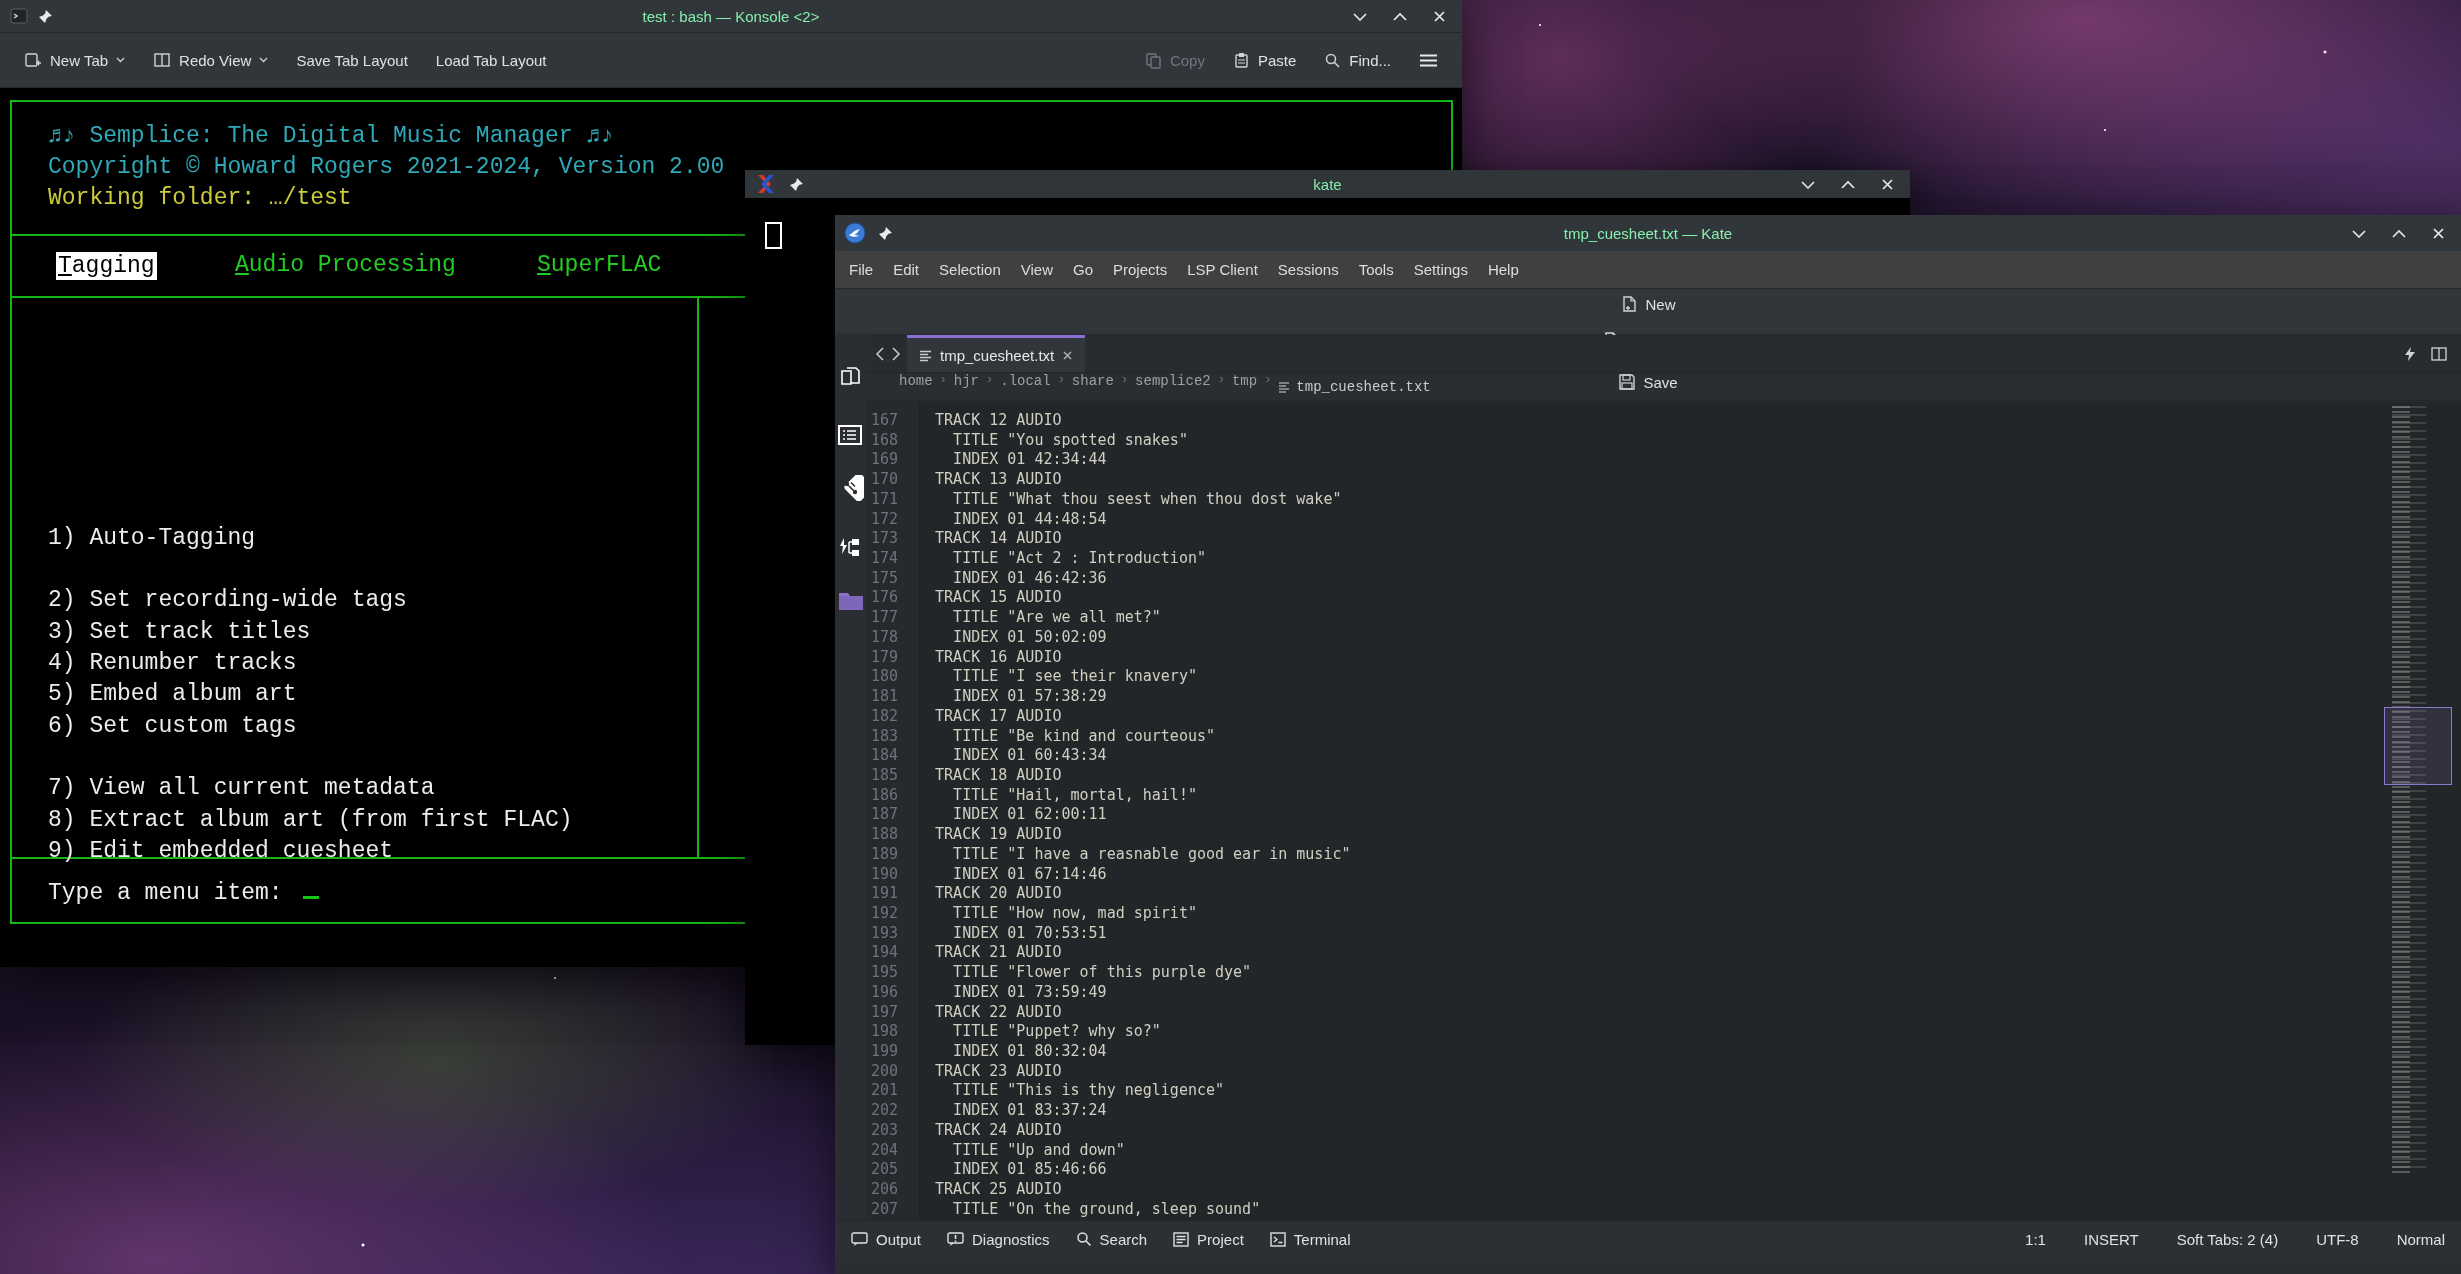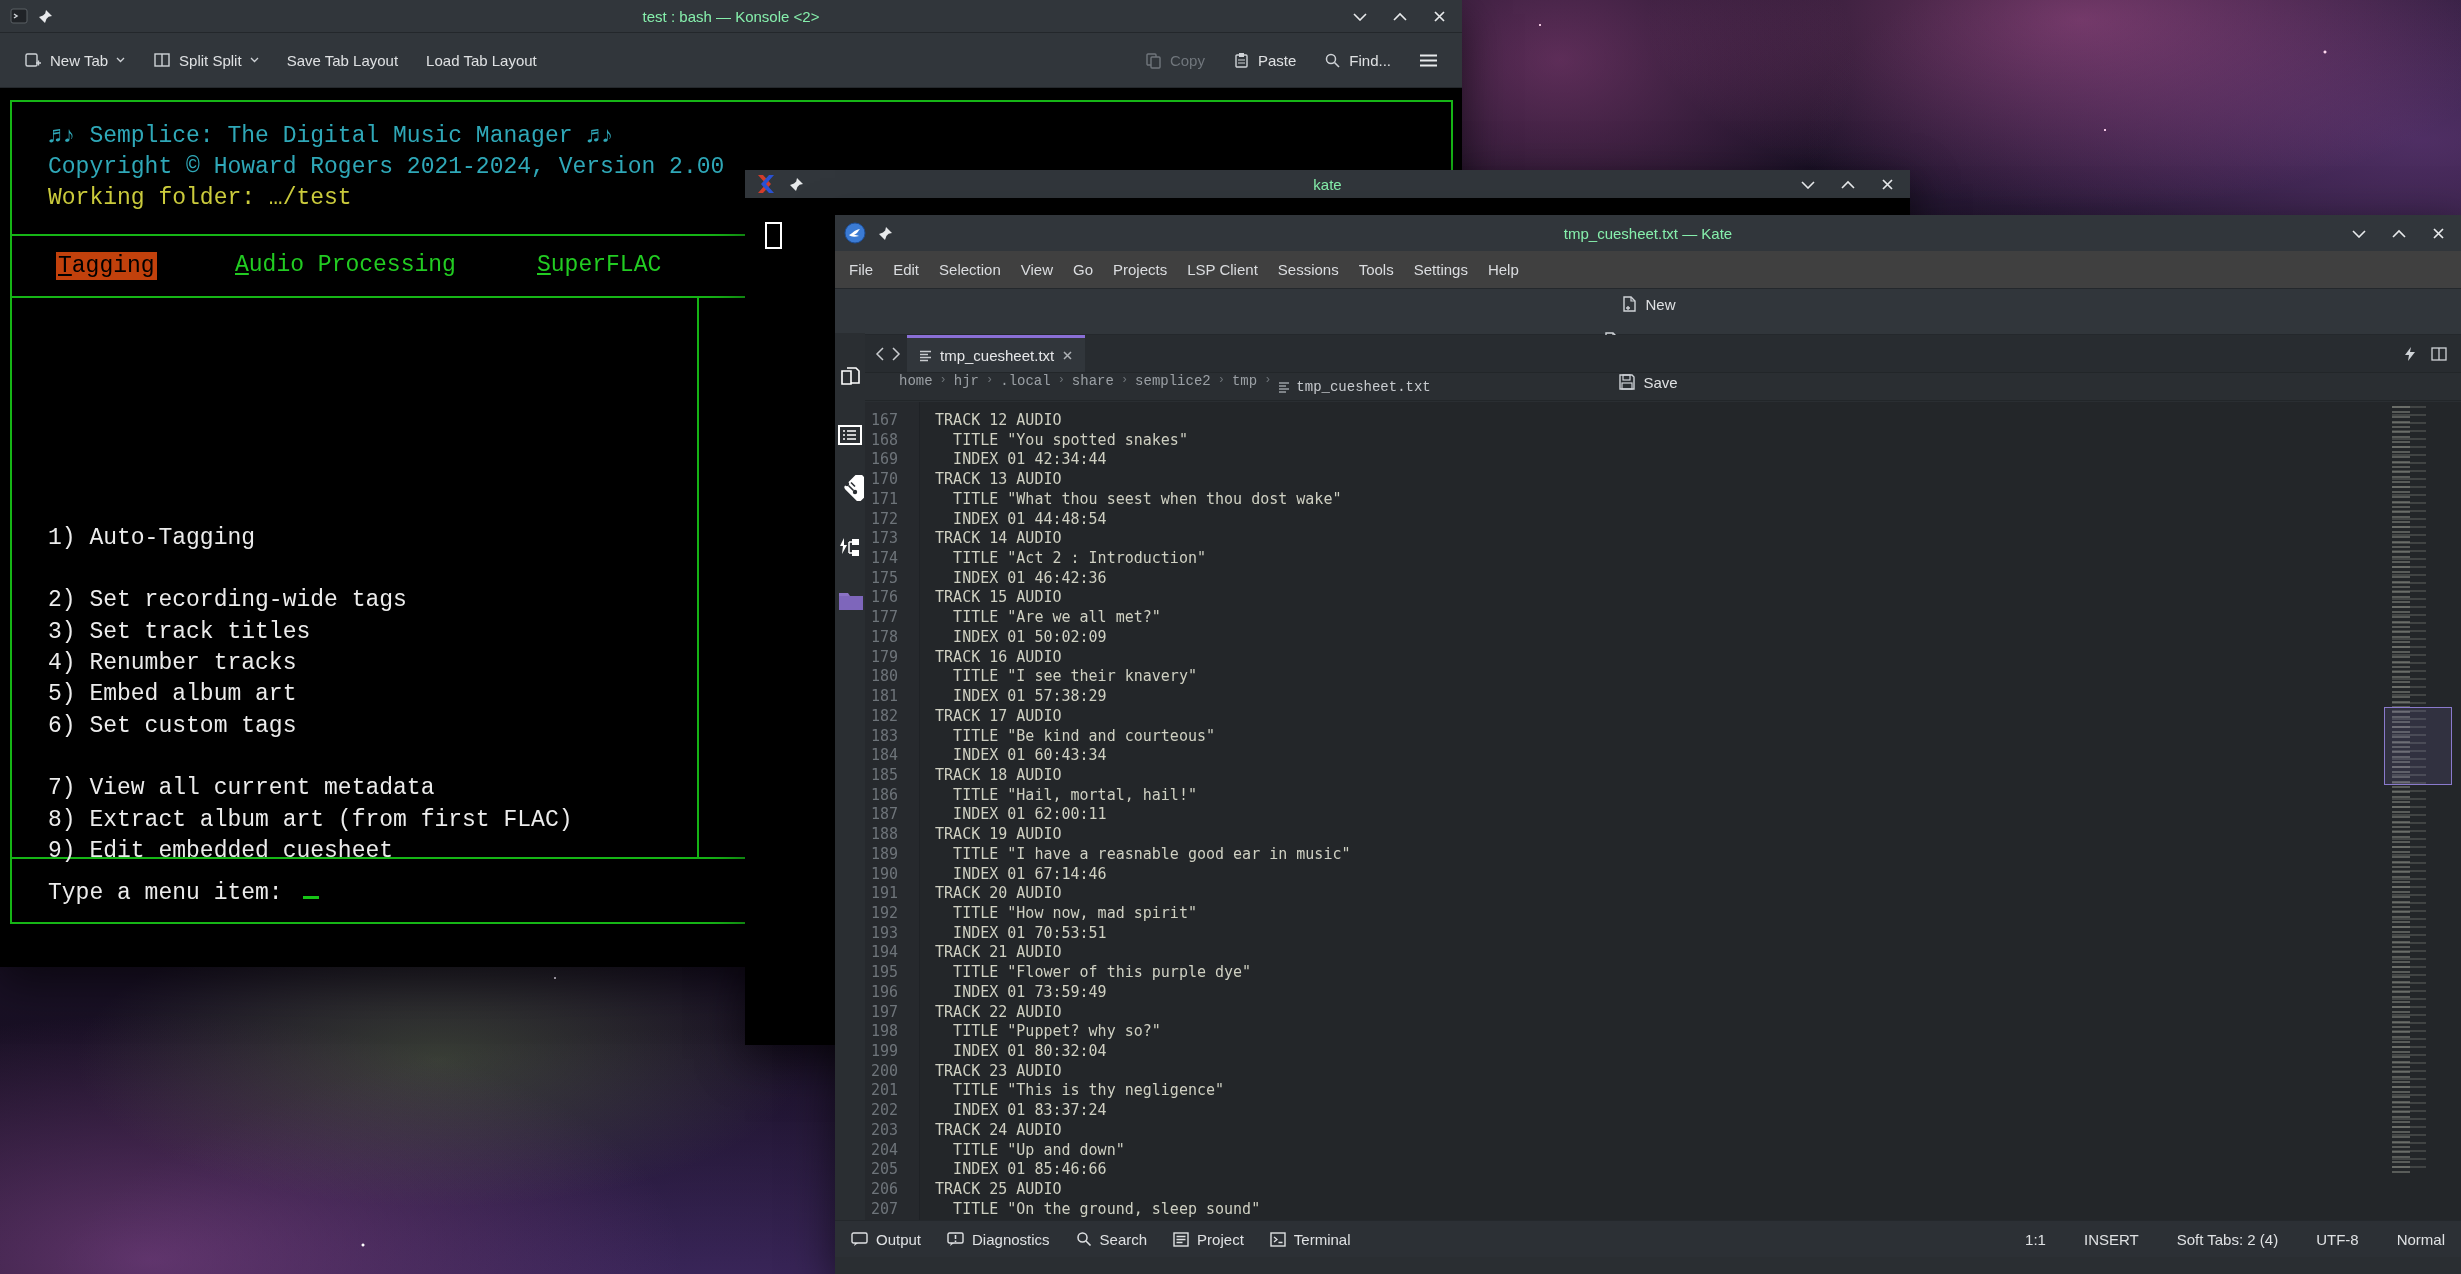--- a/index.html
+++ b/index.html
@@ -53,21 +53,21 @@
   .term { position:absolute; left:0; top:89px; right:0; bottom:0; background:#000;
           font-family:"Liberation Mono","DejaVu Sans Mono","DejaVu Sans",monospace;
           font-size:23px; color:#ececec; }
   .tui-box { position:absolute; border:2px solid #16b516; }
   .tui-cyan { color:#2fa8b8; }
   .tui-yellow { color:#cbcb3c; }
   .tui-green { color:#22cc22; }
   .hdr-line { position:absolute; left:48px; white-space:pre; }
   .tui-tab { position:absolute; white-space:pre; }
   .tui-tab::first-letter { text-decoration:underline; }
-  .tui-tab.active { background:#c2410c; color:#000; padding:1px 2px; }
+  .tui-tab.active { background:#ffffff; color:#000; padding:1px 2px; }
   .tui-items { position:absolute; left:48px; top:340px; white-space:pre; line-height:31.3px; color:#ececec; }
   .tui-prompt { position:absolute; left:48px; top:790px; white-space:pre; color:#ececec; }
   .tui-cursor { display:inline-block; width:16px; height:20px; border-bottom:3px solid #16c516; margin-left:20px; }
 
   
   .xterm { left:745px; top:170px; width:1165px; height:875px; background:#000; }
   .xterm .titlebar { height:28px; }
   .xterm-cursor { position:absolute; left:20px; top:52px; width:17px; height:27px; border:2px solid #fff; }
 
   
@@ -171,21 +171,21 @@
             <polyline points="1,1 4.5,4.5 8,1" fill="none" stroke="#cfd3d7" stroke-width="1.3"></polyline>
           </svg>
       </span>
       <span class="kt-btn">
         <span class="ic">
             <svg width="18" height="18">
               <rect x="2" y="3" width="14" height="12" fill="none" stroke="#cfd3d7" stroke-width="1.4"></rect>
               <path d="M9 3v12" stroke="#cfd3d7" stroke-width="1.4"></path>
             </svg>
           </span>
-        <span>Split Split</span>
+        <span>Redo View</span>
         <svg width="9" height="6">
             <polyline points="1,1 4.5,4.5 8,1" fill="none" stroke="#cfd3d7" stroke-width="1.3"></polyline>
           </svg>
       </span>
       <span class="kt-btn">
         <span>Save Tab Layout</span>
       </span>
       <span class="kt-btn">
         <span>Load Tab Layout</span>
       </span>

